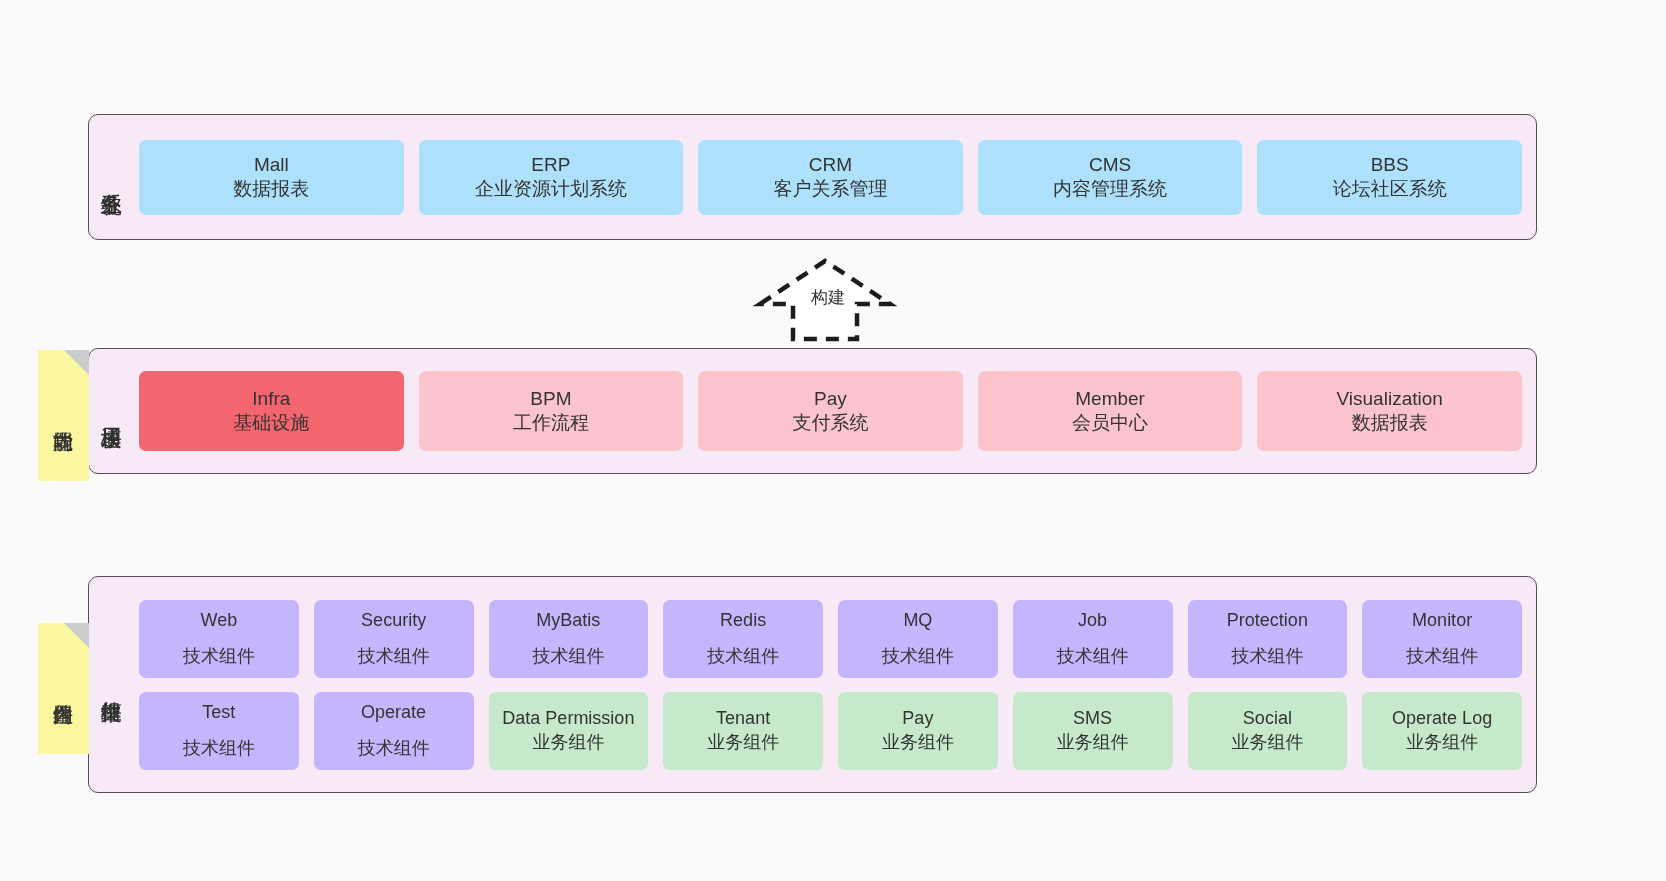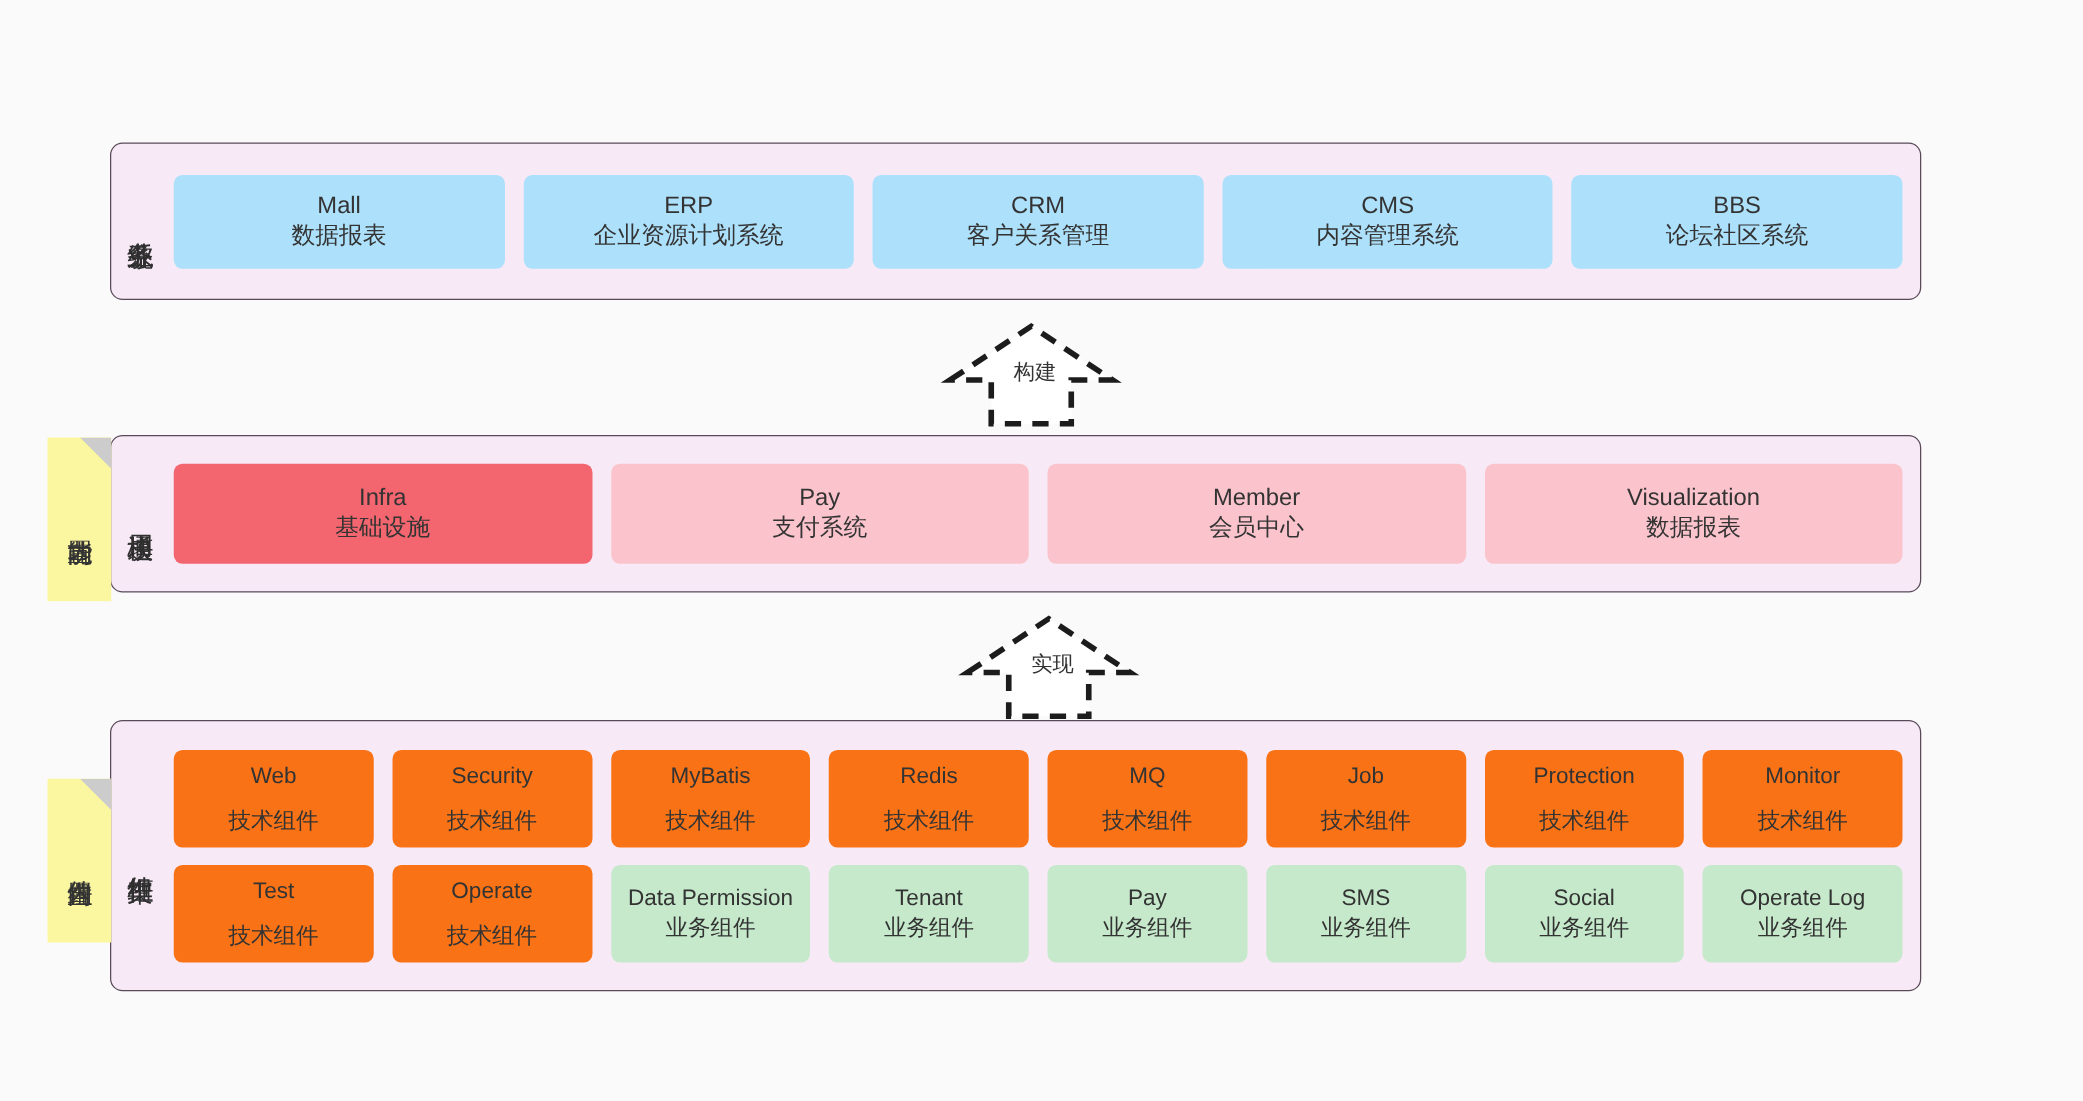--- a/index.html
+++ b/index.html
@@ -64,21 +64,21 @@
     color:#333;
     box-sizing:border-box;
     padding:6px 4px;
   }
   .cell .en{display:block;}
   .cell .cn{display:block;}
 
   .c-blue{background:#ade0fb;}
   .c-red{background:#f4666f;}
   .c-pink{background:#fbc4cd;}
-  .c-green{background:#f97316;gap:12px;}
+  .c-green{background:#c4b5fd;gap:12px;}
   .c-lgreen{background:#c5e9ca;}
 
   
   #layer-business{left:88px;top:114px;width:1449px;height:126px;}
   #layer-business .layer-body{padding:10px 14px 10px 6px;}
   #layer-business .cell{height:75px;}
 
   #layer-common{left:88px;top:348px;width:1449px;height:126px;}
   #layer-common .layer-body{padding:10px 14px 10px 6px;}
   #layer-common .cell{height:80px;}
@@ -166,41 +166,39 @@
 
   <div class="layer" id="layer-common">
     <div class="layer-title">通用模块</div>
     <div class="layer-body">
       <div class="row">
         <div class="cell c-red">
           <span class="en">Infra</span>
           <span class="cn">基础设施</span>
         </div>
         <div class="cell c-pink">
+          <span class="en">BPM</span>
+          <span class="cn">工作流程</span>
+        </div>
+        <div class="cell c-pink">
           <span class="en">Pay</span>
           <span class="cn">支付系统</span>
         </div>
         <div class="cell c-pink">
           <span class="en">Member</span>
           <span class="cn">会员中心</span>
         </div>
         <div class="cell c-pink">
           <span class="en">Visualization</span>
           <span class="cn">数据报表</span>
         </div>
       </div>
     </div>
   </div>
 
-  <div class="arrow" style="left:771px;top:492px;">
-    <svg width="150" height="84" viewBox="0 0 150 84">
-      <path d="M 3 46 L 68 3 L 133 46 L 100 46 L 100 81 L 36 81 L 36 46 Z" fill="#ffffff" stroke="#1c1c1c" stroke-width="4.5" stroke-dasharray="13 9" stroke-linejoin="miter"></path>
-    </svg>
-    <div class="arrow-label" style="left:54px;top:28px;">实现</div>
-  </div>
 
   <div class="layer" id="layer-framework">
     <div class="layer-title">框架组件</div>
     <div class="layer-body">
       <div class="row">
         <div class="cell c-green">
           <span class="en">Web</span>
           <span class="cn">技术组件</span>
         </div>
         <div class="cell c-green">

